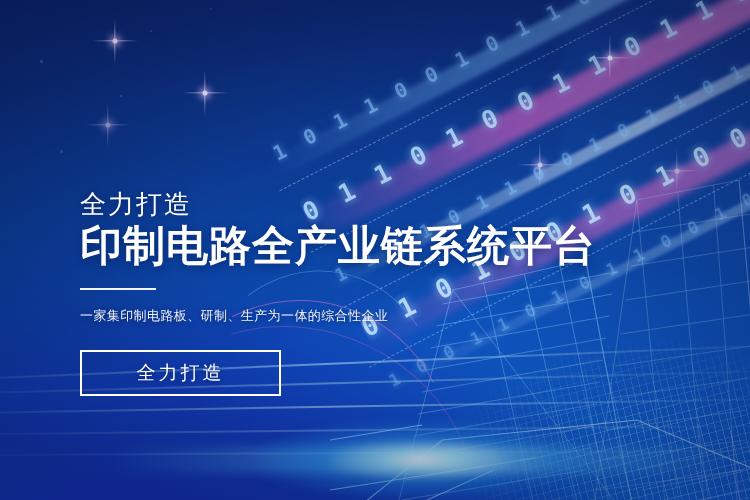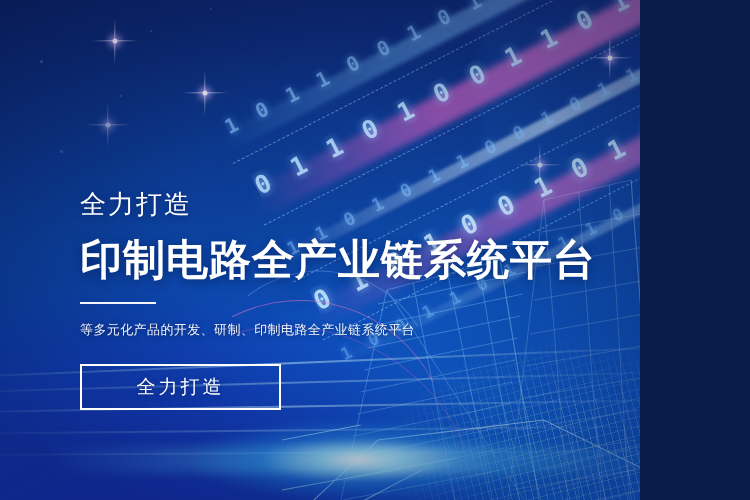--- a/index.html
+++ b/index.html
@@ -1,18 +1,18 @@
 <!DOCTYPE html>
 <html><head>
 <meta charset="utf-8">
 <style>
   html,body{margin:0;padding:0;background:#0a1c4a;}
   *{box-sizing:border-box;}
   .stage{
-    position:relative;width:640px;height:500px;overflow:hidden;
+    position:relative;width:750px;height:500px;overflow:hidden;
     font-family:"Liberation Sans","DejaVu Sans",sans-serif;
     background:#0d4ba6;
   }
 
   
   .bg-base{
     position:absolute;inset:0;
     background:
       radial-gradient(120% 85% at 18% 108%, #1430c4 0%, #1338b8 22%, rgba(16,60,175,0) 58%),
       radial-gradient(95% 70% at 78% 96%, #0f6fe0 0%, rgba(14,86,200,0) 62%),
@@ -114,21 +114,21 @@
   .spark .v{width:1.4px;height:46px;transform:translate(-50%,-50%);background:linear-gradient(180deg,rgba(255,255,255,0),rgba(255,235,255,.95),rgba(255,255,255,0));}
   .dust{position:absolute;border-radius:50%;background:rgba(190,215,255,.55);}
 
   
   .content{position:absolute;left:80px;top:190px;width:560px;}
   .eyebrow{
     color:#ffffff;font-size:26px;line-height:1.1;letter-spacing:2px;font-weight:400;
     text-shadow:0 1px 6px rgba(0,20,70,.55);
   }
   .headline{
-    margin-top:18px;color:#ffffff;font-size:42px;line-height:1.08;font-weight:700;
+    margin-top:4px;color:#ffffff;font-size:42px;line-height:1.08;font-weight:700;
     letter-spacing:1px;white-space:nowrap;
     text-shadow:0 2px 10px rgba(0,25,80,.6);
   }
   .divider{
     margin-top:20px;width:76px;height:2px;background:#ffffff;opacity:.95;
   }
   .desc{
     margin-top:14px;color:rgba(255,255,255,.94);font-size:13px;line-height:1.85;
     letter-spacing:.4px;text-shadow:0 1px 5px rgba(0,20,70,.6);
   }
@@ -272,18 +272,18 @@
   <span class="dust" style="left:60px;top:150px;width:2.5px;height:2.5px;opacity:.35;"></span>
   <span class="dust" style="left:120px;top:95px;width:2px;height:2px;opacity:.4;"></span>
 
   <div class="bg-vignette"></div>
 
   <div class="content">
     <div class="eyebrow">全力打造</div>
     <div class="headline">印制电路全产业链系统平台</div>
     <div class="divider"></div>
     <div class="desc">
-      <div>等多元化产品的开发、研制、印制电路全产业链系统平台</div>
+      <div>一家集印制电路板、研制、生产为一体的综合性企业</div>
     </div>
     <div class="cta">全力打造</div>
   </div>
 
 </div>
 
 </body></html>

